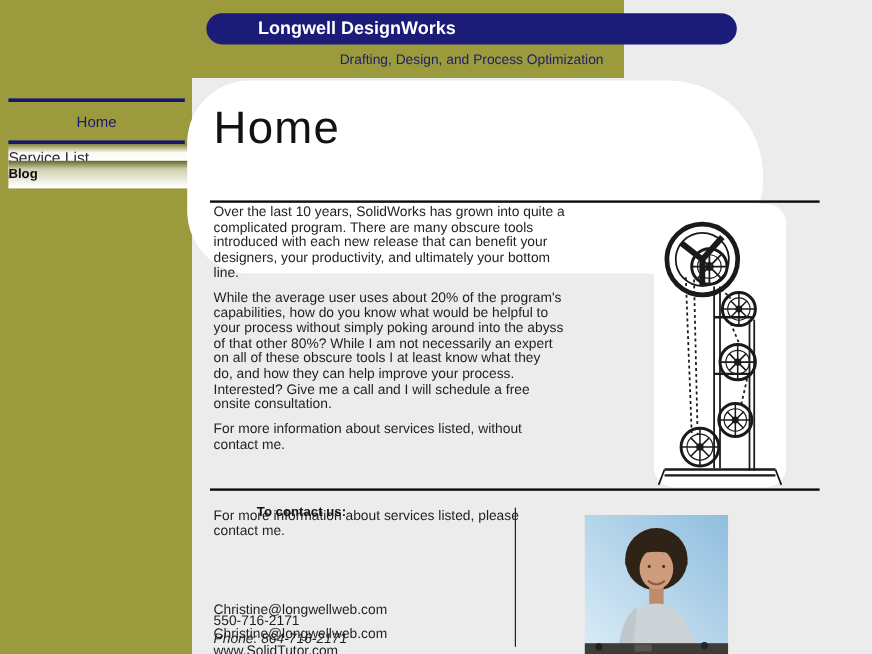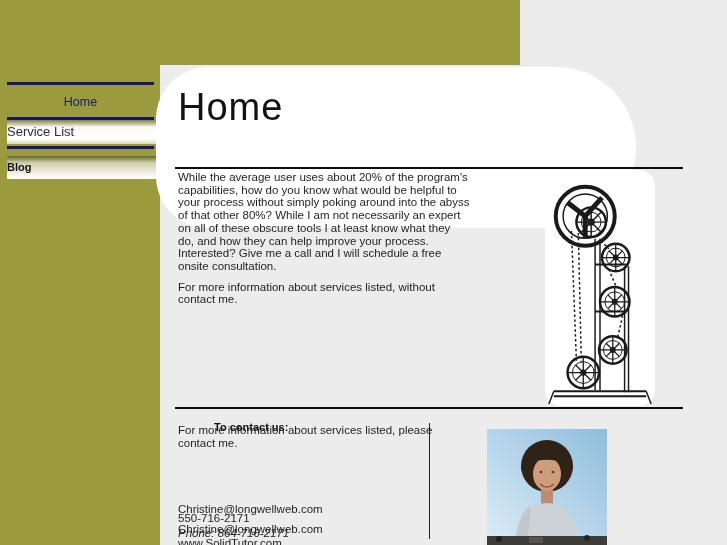--- a/index.html
+++ b/index.html
@@ -34,21 +34,21 @@
   .nav-btn {
     position: absolute; left: 7px; width: 159px; text-align: left;
     cursor: pointer;
   }
   .nav-service {
     top: 120px; height: 24px; line-height: 24px;
     font-size: 13px; color: #2b2b45;
     background: linear-gradient(180deg, #83833a 0%, #fbfbf5 30%, #ffffff 78%, #d8d8b4 100%);
   }
   .nav-blog {
-    top: 156px; height: 23px; line-height: 23px;
+    top: 134px; height: 23px; line-height: 23px;
     font-size: 11px; font-weight: bold; color: #101010;
     background: linear-gradient(180deg, #66662a 0%, #cfcfae 30%, #ffffff 95%);
   }
   
   .brand-pill {
     position: absolute; left: 172px; top: 11px; width: 442px; height: 26px;
     background: #1b1b78; border-radius: 13px; z-index: 3;
     color: #ffffff; font-size: 15px; font-weight: bold; line-height: 26px;
     padding-left: 43px;
   }
@@ -113,27 +113,36 @@
 
   <div class="sidebar">
     <div class="nav-rule r1"></div>
     <div class="nav-home">Home</div>
     <div class="nav-rule r2"></div>
     <div class="nav-btn nav-service">Service List</div>
     <div class="nav-rule r3"></div>
     <div class="nav-btn nav-blog">Blog</div>
   </div>
 
+  <div class="brand-pill">
+    <span>Longwell DesignWorks</span>
+  </div>
+  <div class="tagline">Drafting, Design, and Process Optimization</div>
 
   <div class="blob"></div>
   <h1 class="title">Home</h1>
 
   <div class="rule rule-top"></div>
 
   <div class="body-text">
+    <p>Over the last 10 years, SolidWorks has grown into quite a
+complicated program.  There are many obscure tools
+introduced with each new release that can benefit your
+designers, your productivity, and ultimately your bottom
+line.</p>
     <p>While the average user uses about 20% of the program's
 capabilities, how do you know what would be helpful to
 your process without simply poking around into the abyss
 of that other 80%?  While I am not necessarily an expert
 on all of these obscure tools I at least know what they
 do, and how they can help improve your process.
 Interested?  Give me a call and I will schedule a free
 onsite consultation.</p>
     <p>For more information about services listed, without
 contact me.</p>

